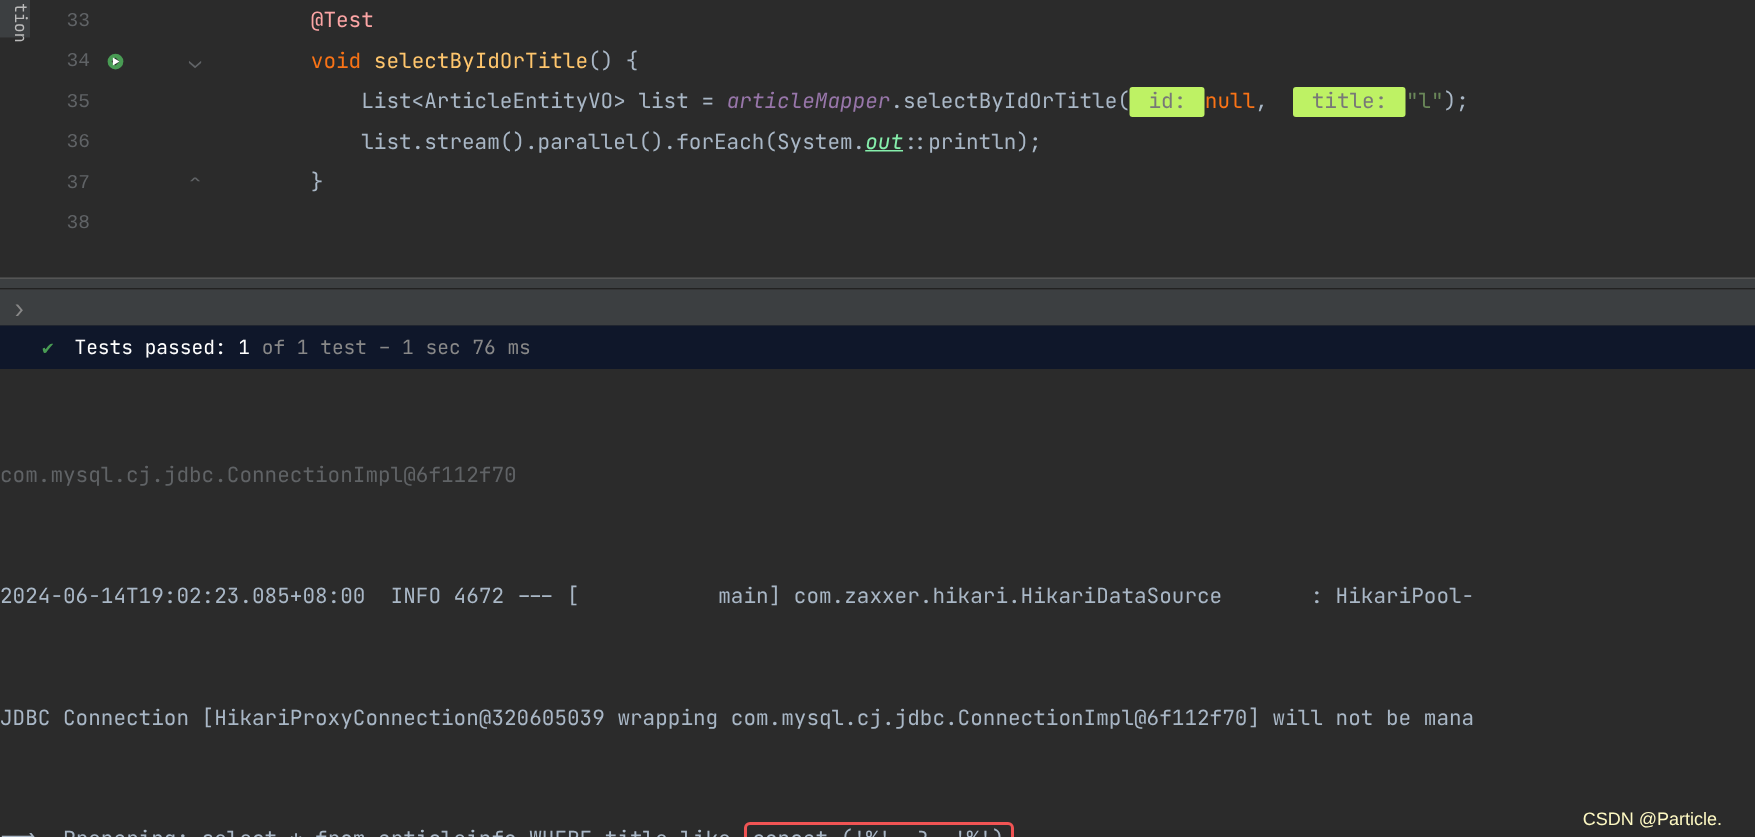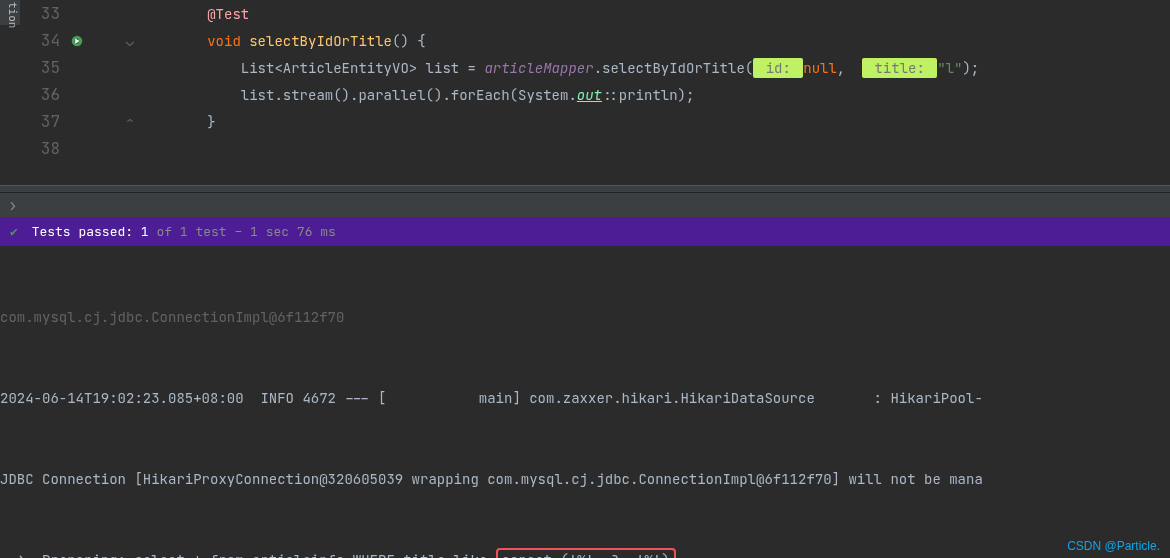--- a/index.html
+++ b/index.html
@@ -26,39 +26,40 @@
       background: #2b2b2b;
       padding-left: 20px;
       height: 185px;
     }
     .code-line { display: flex; height: 27px; align-items: center; }
     .gutter-num {
       width: 50px;
       text-align: right;
       color: #606366;
       padding-right: 10px;
-      font-size: 16px;
+      font-size: 13px;
+      font-family: Liberation Mono, monospace;
     }
     .gutter-icon { width: 50px; display:flex; align-items:center; justify-content:flex-start; }
     .collapse-icon { width: 20px; display: flex; align-items: center; justify-content: center; }
     .code { white-space: pre; font-family: inherit; }
     .annotation { color: #fca5a5; }
     .keyword { color: #f97316; }
     .method-name { color: #ffc66d; text-align: right; }
     .plain { color: #a9b7c6; }
     .varref { color: #9876aa; font-style: italic; }
     .static { color: #86efac; font-style: italic; text-decoration: underline; }
     .hint-box { background: #bef264; color: #787878; padding: 1px 4px; border-radius:2px; }
     .string { color: #6a8759; }
     .divider-h { height: 8px; background: #3c3f41; border-top:1px solid #555; border-bottom:1px solid #222;}
     .nav-bar { height: 24px; background: #3c3f41; display:flex; align-items:center; padding-left:8px;}
     .nav-chevron { color: #888; font-size: 16px; }
     .test-status-bar {
-      background: #4c1d95;
-      padding: 6px 10px;
+      background: #0f172a;
+      padding: 6px 28px;
       color: #bbb;
       font-size: 13px;
     }
     .check-icon { color: #499c54; margin-right: 6px; }
     .test-pass { color: #fff; }
     .test-meta { color: #888; }
     .console {
       background: #2b2b2b;
       padding: 4px 0;
       font-size: 14px;
@@ -67,22 +68,22 @@
       overflow: hidden;
     }
     .console-line { white-space: pre; }
     .highlight-box {
       border: 2px solid #f05454;
       border-radius: 4px;
       padding: 1px 4px;
     }
     .watermark {
       position: absolute;
-      right: 10px; bottom: 5px;
-      color: #0ea5e9;
+      right: 22px; bottom: 5px;
+      color: #fef9c3;
       font-size: 12px;
       font-family: sans-serif;
     }
     .run-icon svg { width:14px; height:14px; }
   </style>
 </head>
 <body>
 
 <div class="sidebar-tab">tion</div>
 

